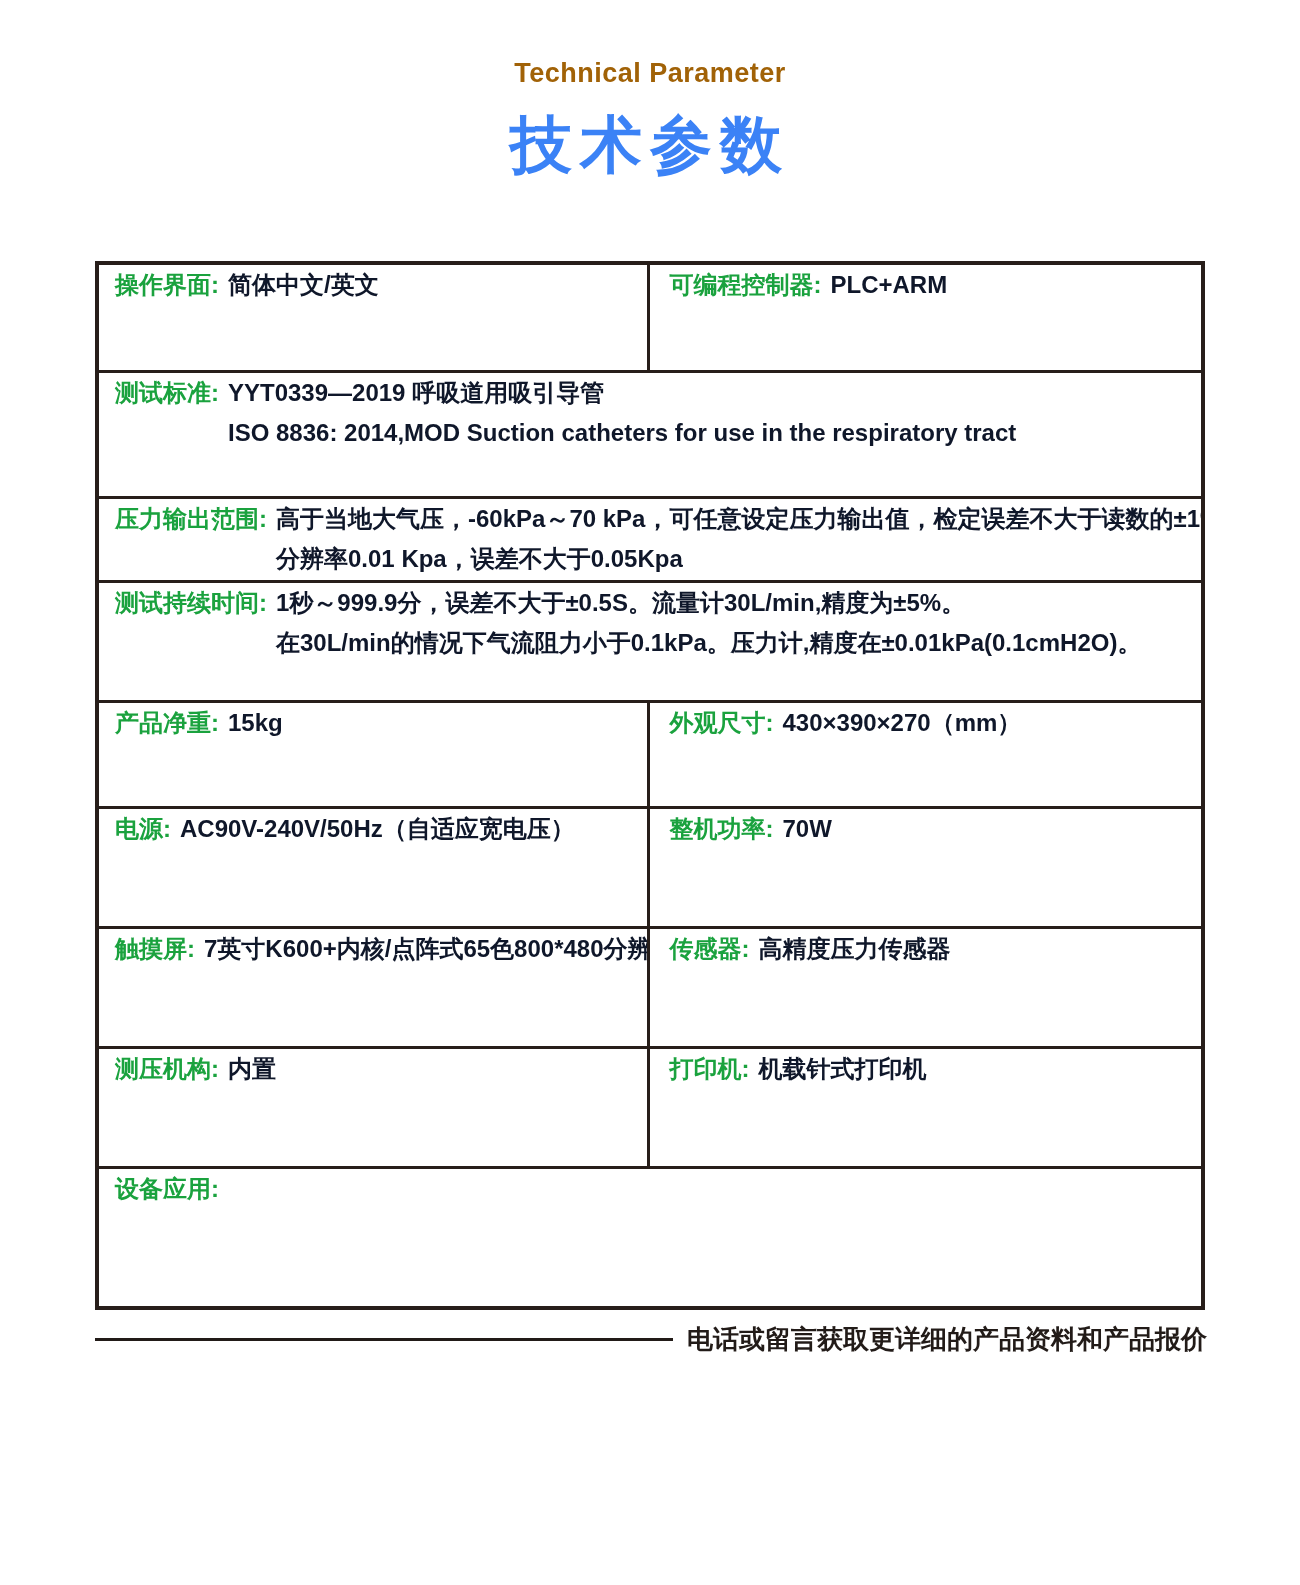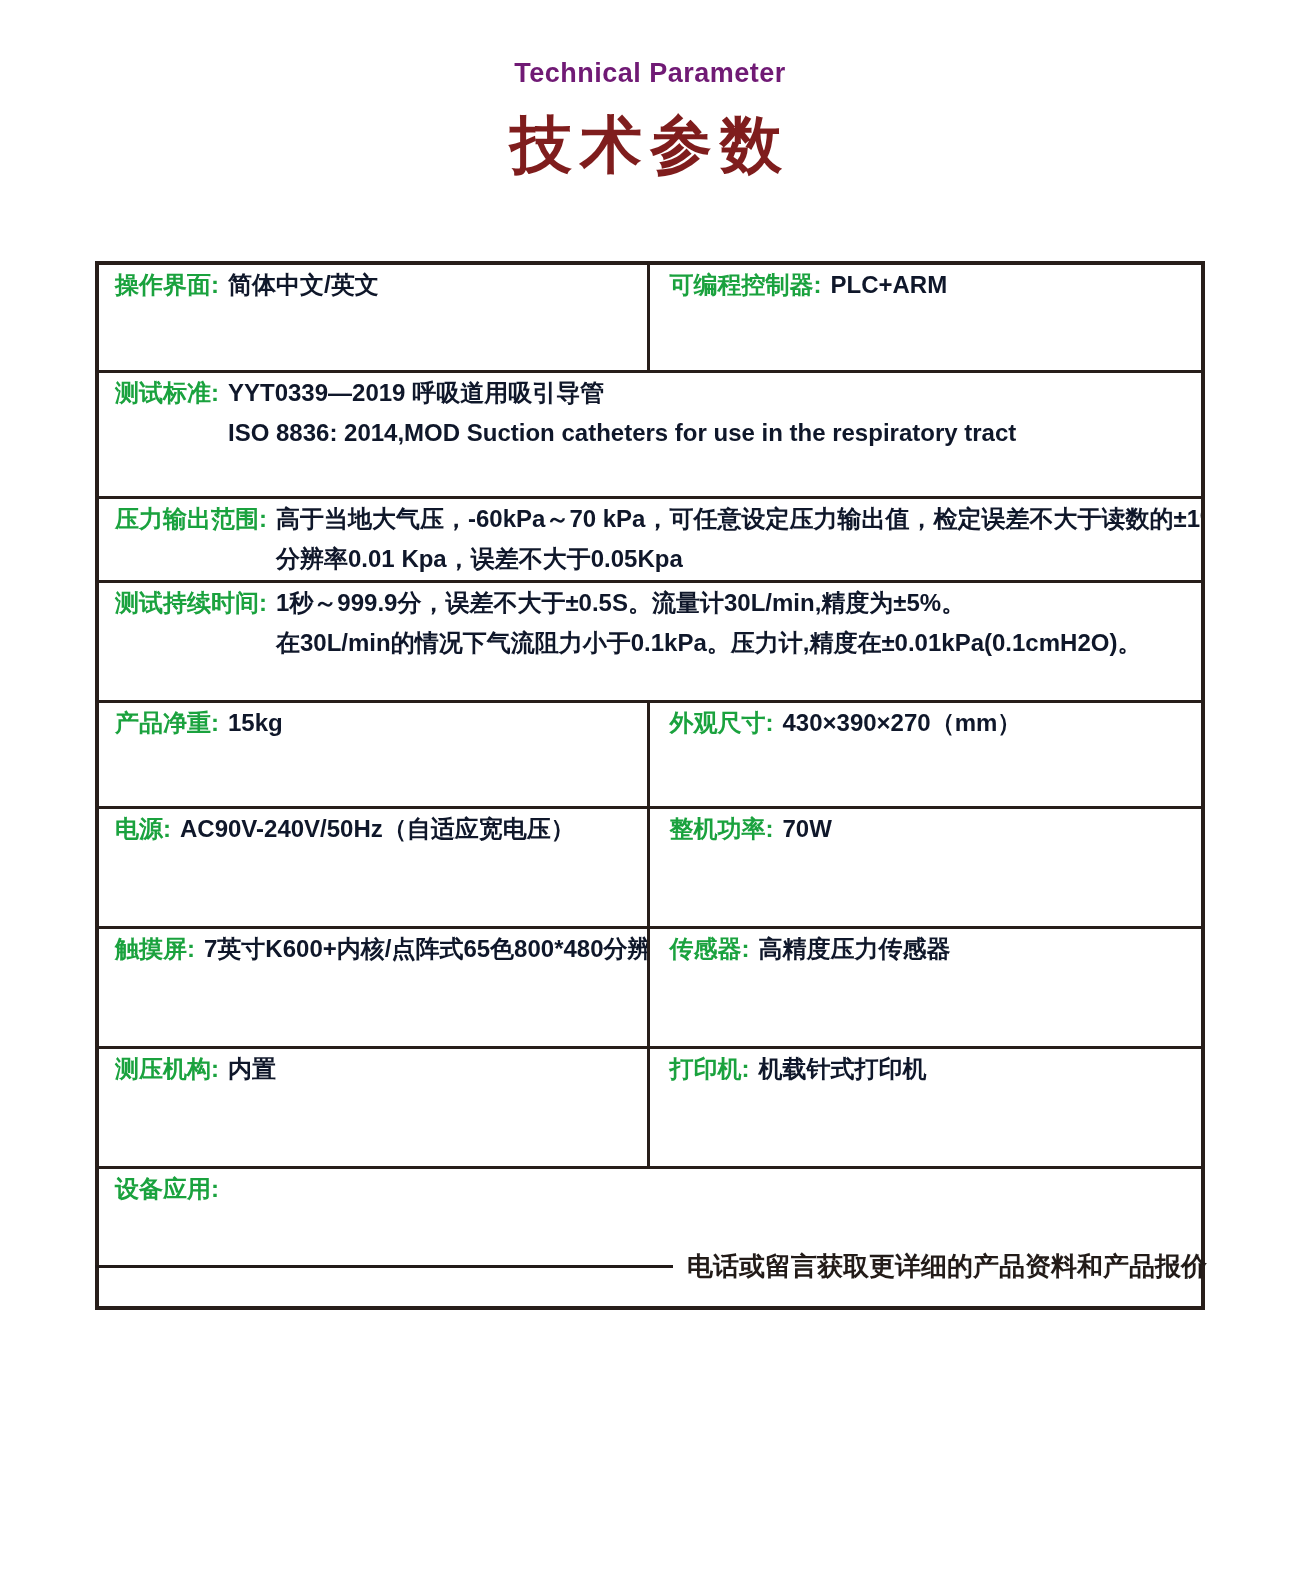--- a/index.html
+++ b/index.html
@@ -5,24 +5,24 @@
   html,body{margin:0;padding:0;background:#ffffff;}
   body{
     width:1300px;height:1585px;position:relative;
     font-family:"Liberation Sans","DejaVu Sans",sans-serif;
     color:#221b18;
     -webkit-font-smoothing:antialiased;
   }
   
   .header{padding-top:58px;text-align:center;}
   .subtitle{
-    font-size:27px;font-weight:700;color:#701a75;letter-spacing:0.5px;
+    font-size:27px;font-weight:700;color:#a16207;letter-spacing:0.5px;
   }
   .title{
-    margin-top:14px;font-size:62px;font-weight:900;color:#7f1d1d;letter-spacing:8px;
+    margin-top:14px;font-size:62px;font-weight:900;color:#3b82f6;letter-spacing:8px;
   }
   
   .spec-table{
     position:absolute;left:95px;top:261px;width:1110px;
     border:4px solid #271e1a;box-sizing:border-box;background:#fff;
   }
   .trow{display:flex;box-sizing:border-box;}
   .trow + .trow{border-top:3px solid #271e1a;}
   .rh108{height:105px}.rh112{height:126px}.rh104{height:84px}.rh105{height:120px}
   .rh109{height:106px}.rh118{height:140px}
@@ -33,21 +33,21 @@
   .cell.second{border-left:3px solid #271e1a;padding-left:20px;}
   .content{display:flex;align-items:flex-start;}
   .label{
     color:#1aa23e;font-weight:700;font-size:24px;line-height:40px;
     white-space:nowrap;margin-right:9px;
   }
   .value{font-size:24px;font-weight:600;line-height:40px;color:#0f172a;}
   .vline{display:block;white-space:nowrap;}
   
   .footer{
-    position:absolute;left:95px;top:1249px;width:1112px;
+    position:absolute;left:95px;top:1322px;width:1112px;
     display:flex;align-items:center;
   }
   .rule{flex:1;height:3px;background:#221b18;margin-right:14px;}
   .footer-note{
     font-size:26px;font-weight:600;color:#221b18;white-space:nowrap;line-height:34px;
   }
 </style>
 </head>
 <body>
 

